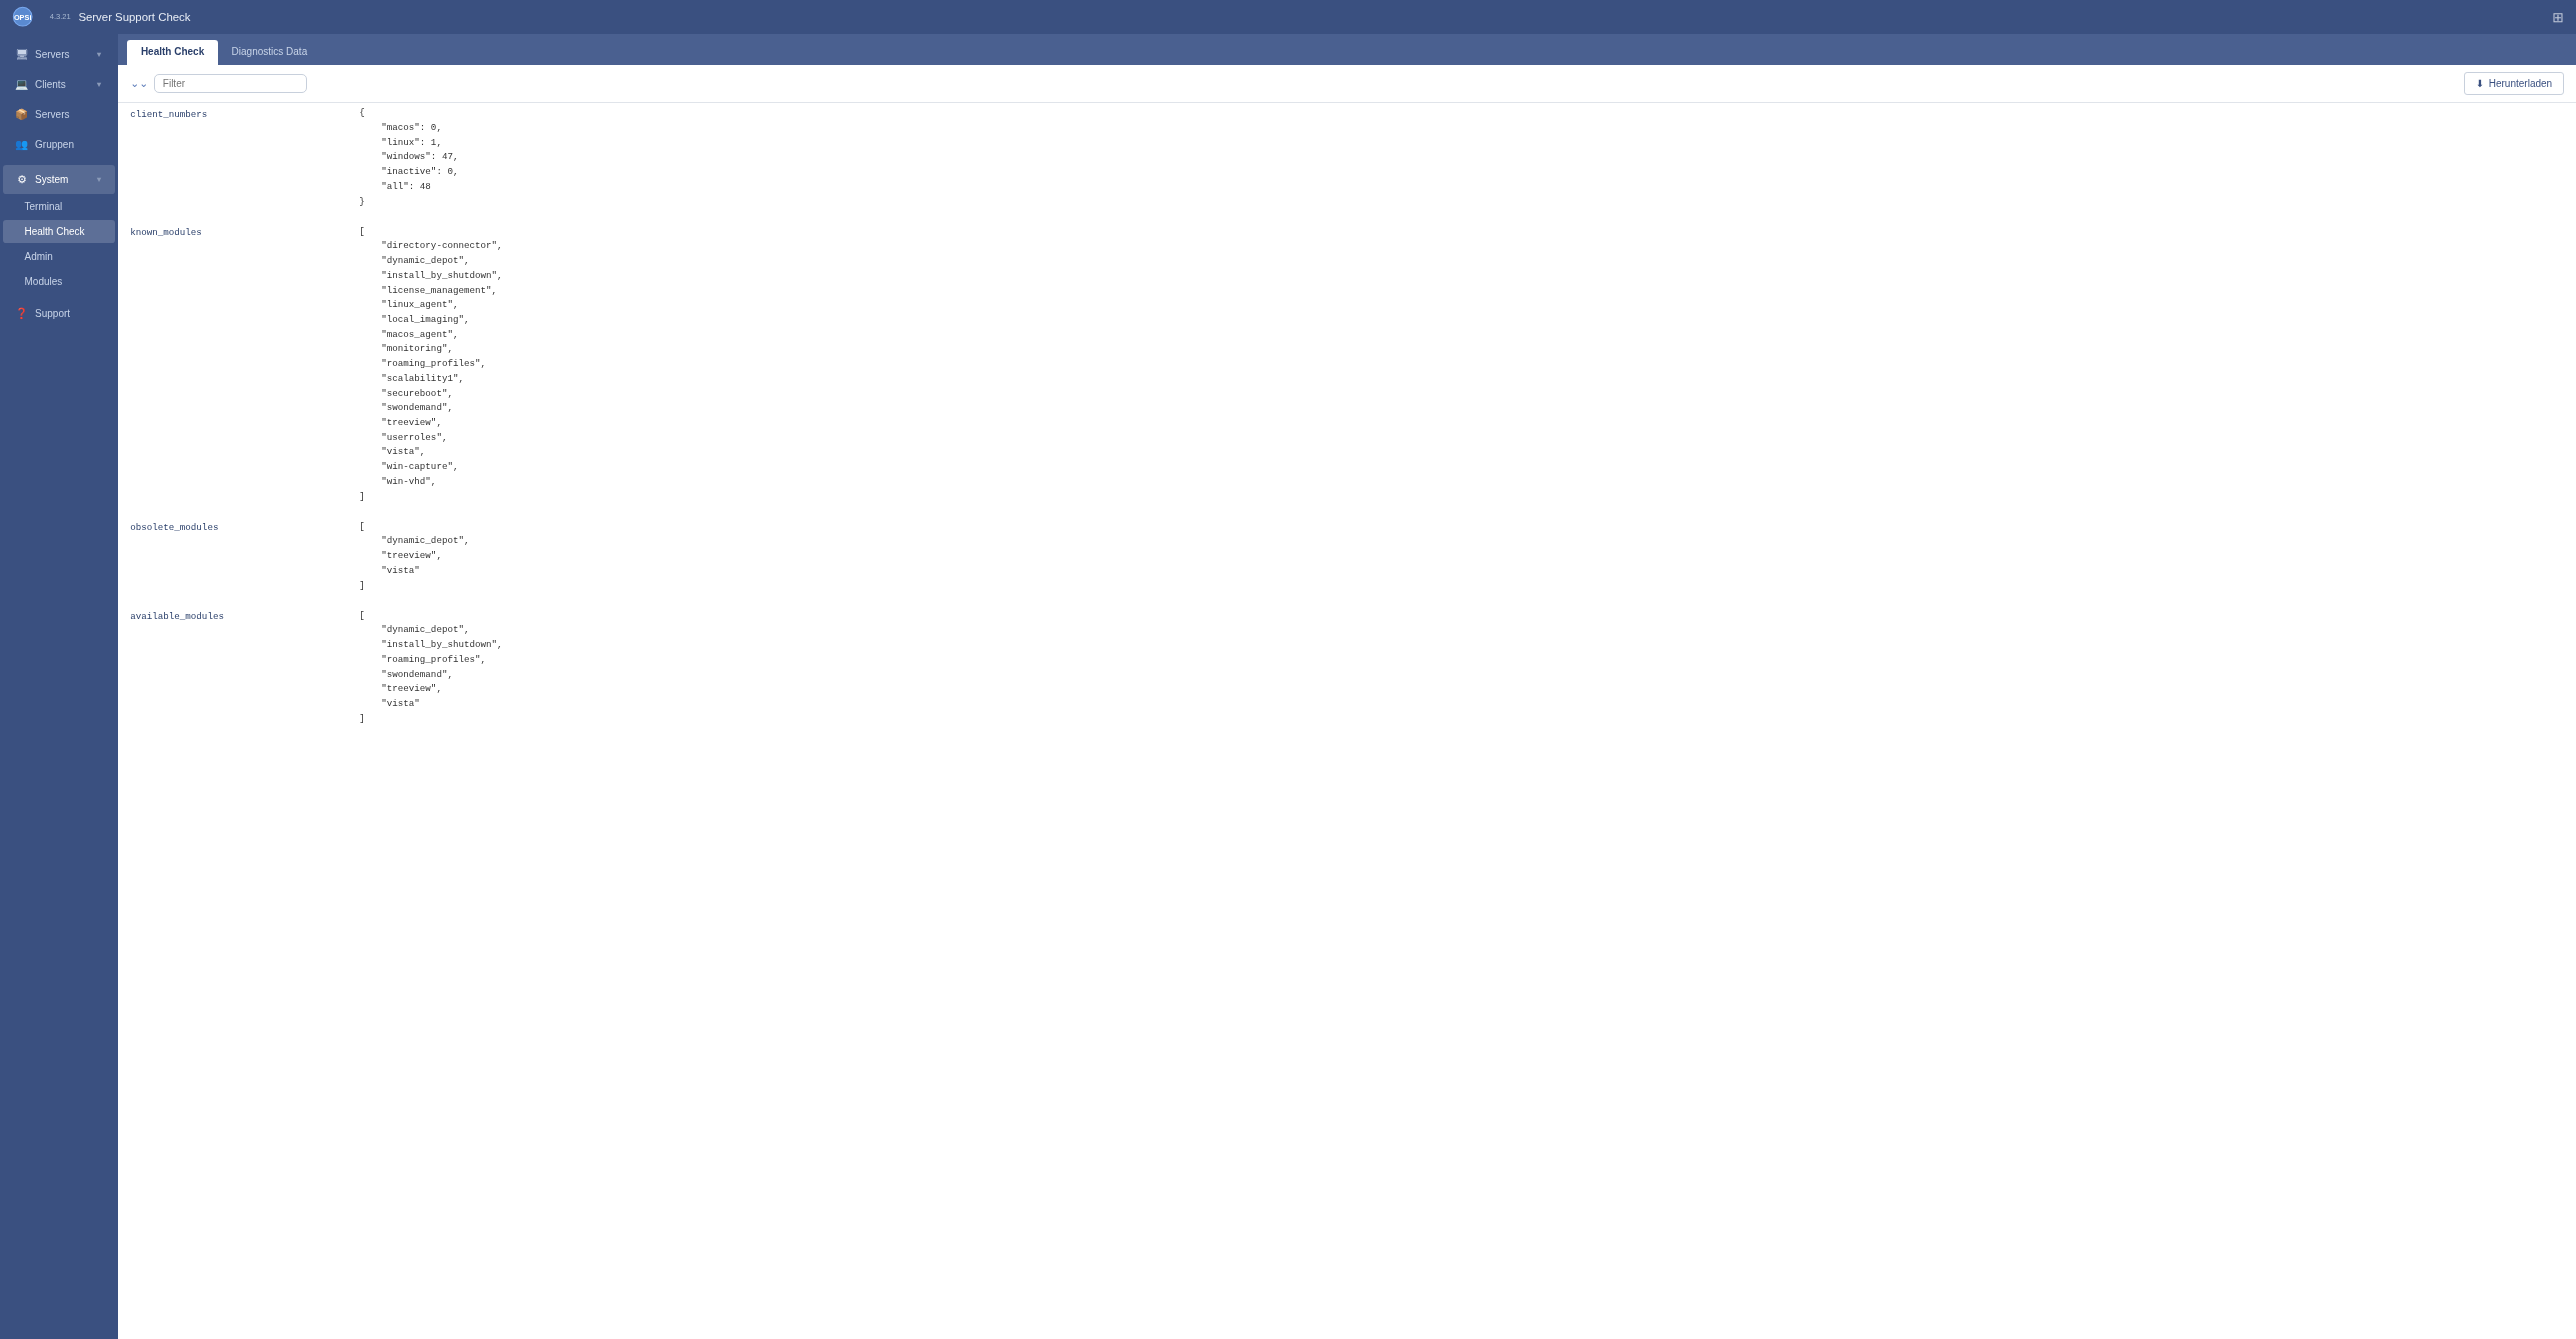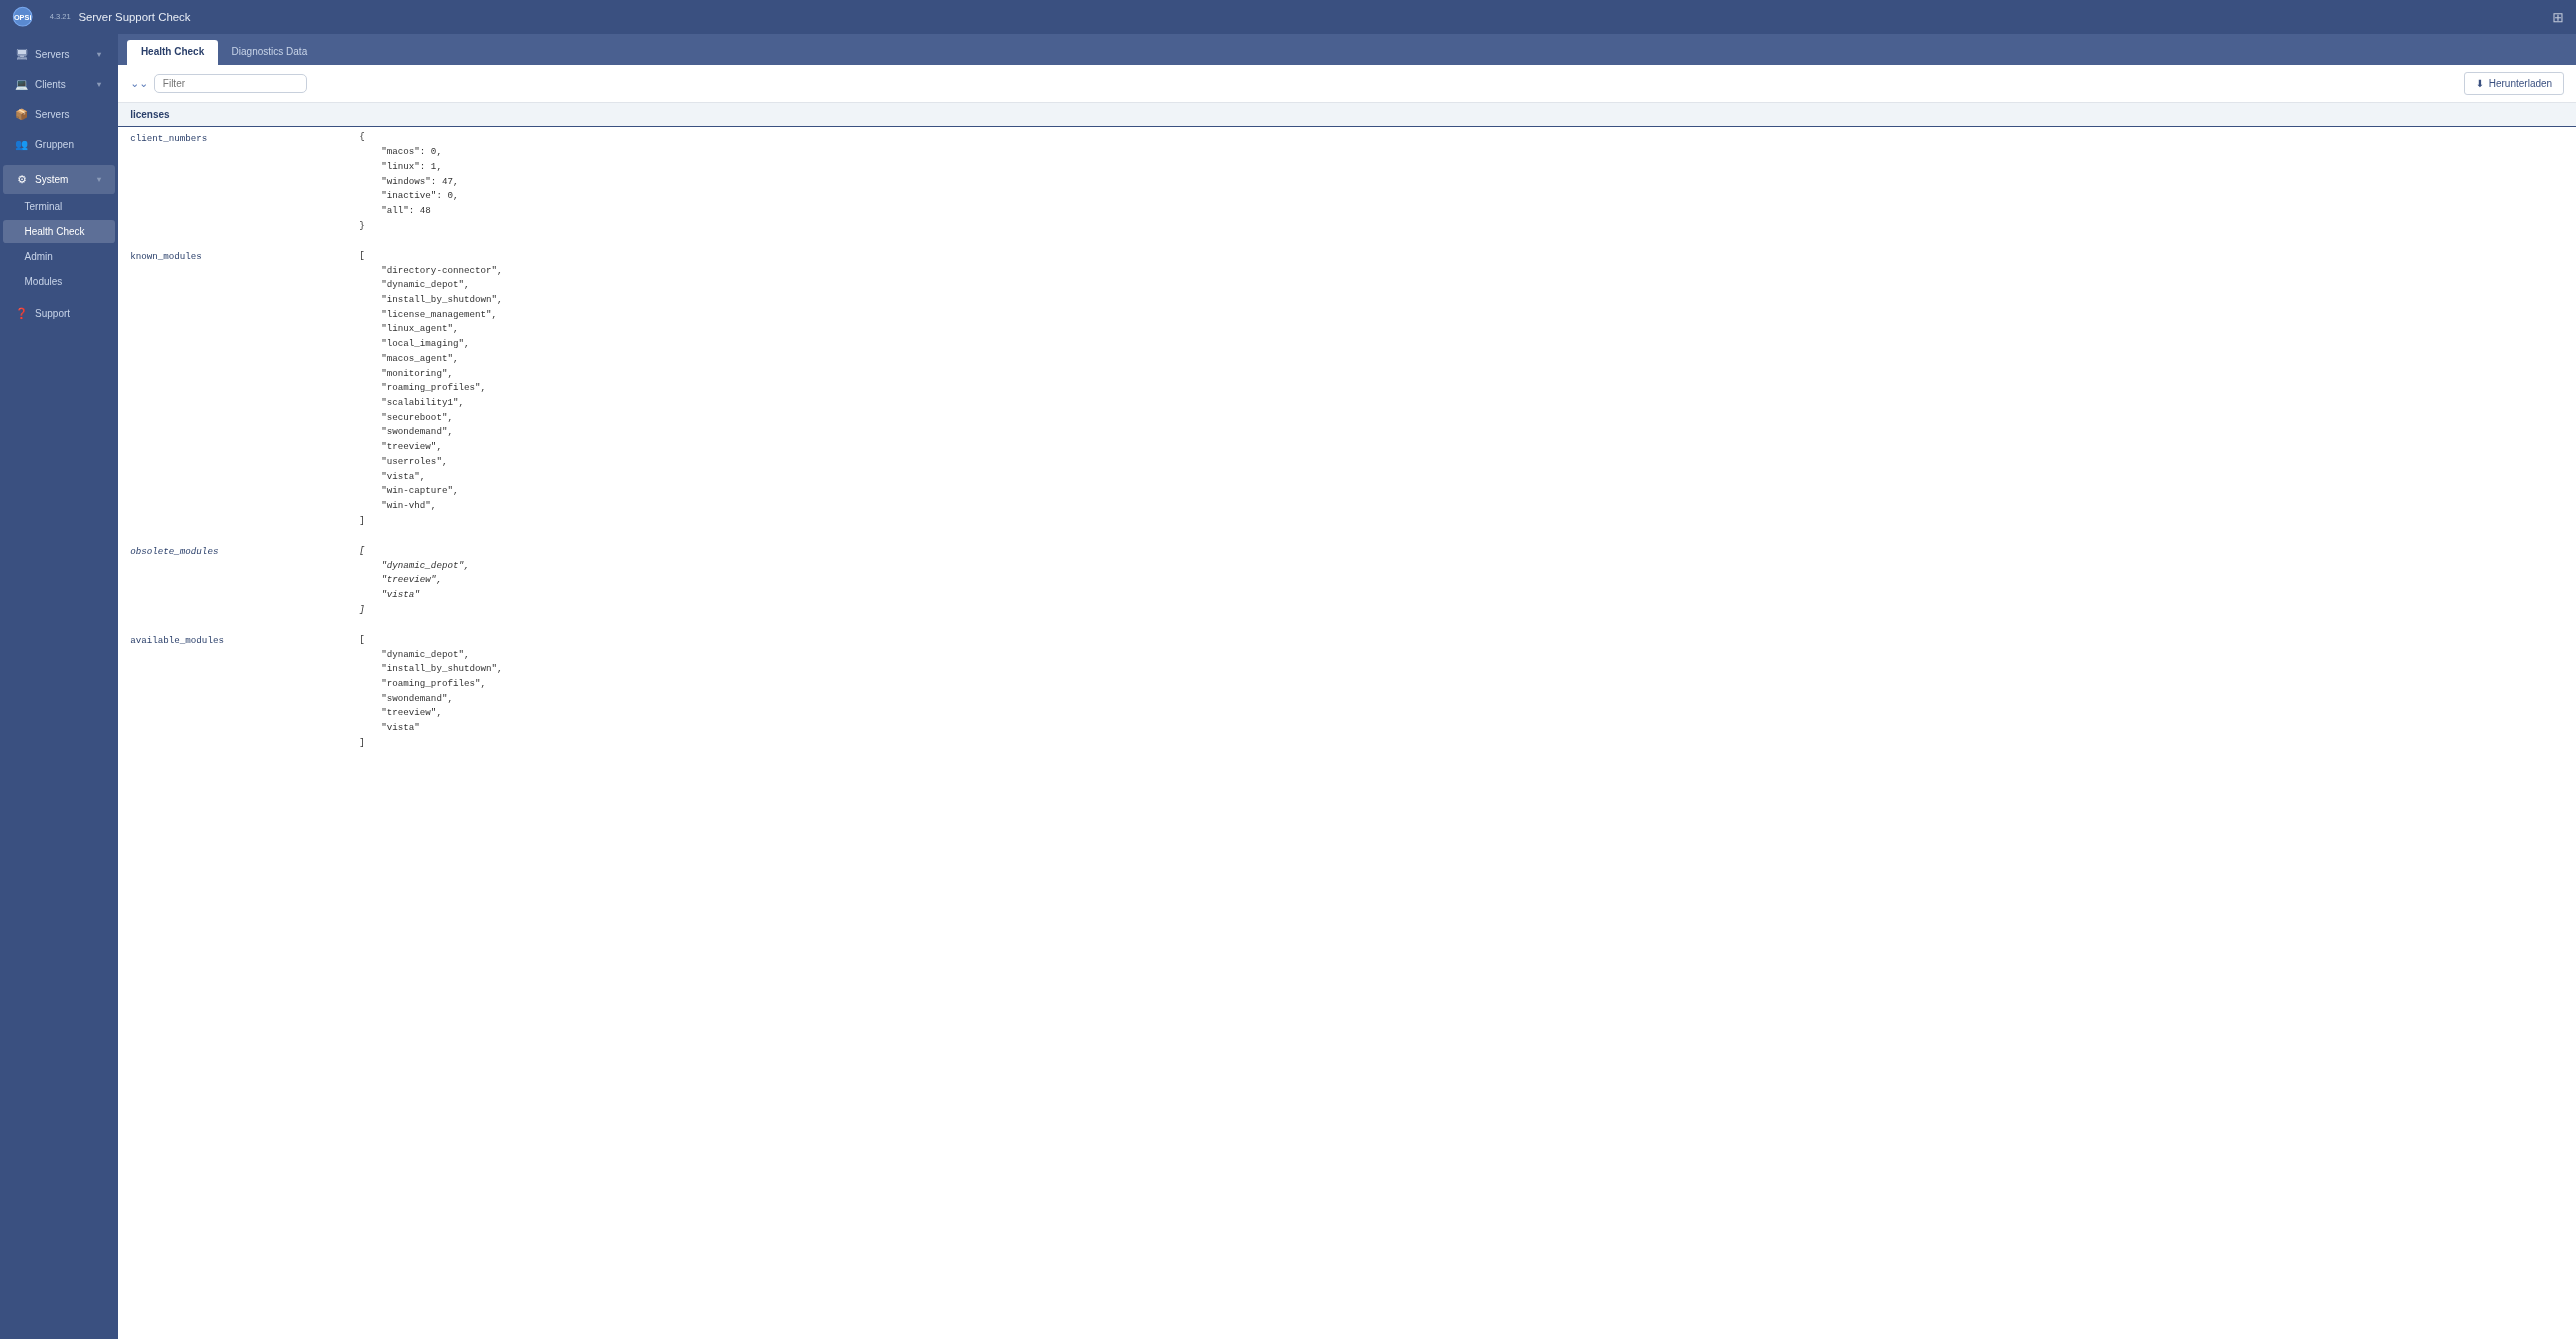--- a/index.html
+++ b/index.html
@@ -268,23 +268,20 @@
           <input class="filter-input" type="text" placeholder="Filter" style="">
         </div>
       </div>
       <button class="download-btn">
         <span>⬇</span>
         <span>Herunterladen</span>
       </button>
     </div>
 
     <div class="data-content">
-      <div class="section-header">
-        <span>licenses</span>
-      </div>
 
       <div class="data-row">
         <div class="data-key">client_numbers</div>
         <div class="data-value">{
     "macos": 0,
     "linux": 1,
     "windows": 47,
     "inactive": 0,
     "all": 48
 }</div>
@@ -306,21 +303,21 @@
     "secureboot",
     "swondemand",
     "treeview",
     "userroles",
     "vista",
     "win-capture",
     "win-vhd",
 ]</div>
       </div>
 
-      <div class="data-row" style="margin-top: 9.2px; font-style: italic;">
+      <div class="data-row" style="margin-top: 9.2px;">
         <div class="data-key">obsolete_modules</div>
         <div class="data-value">[
     "dynamic_depot",
     "treeview",
     "vista"
 ]</div>
       </div>
 
       <div class="data-row" style="margin-top: 9.2px; padding-bottom: 15.3px;">
         <div class="data-key">available_modules</div>

